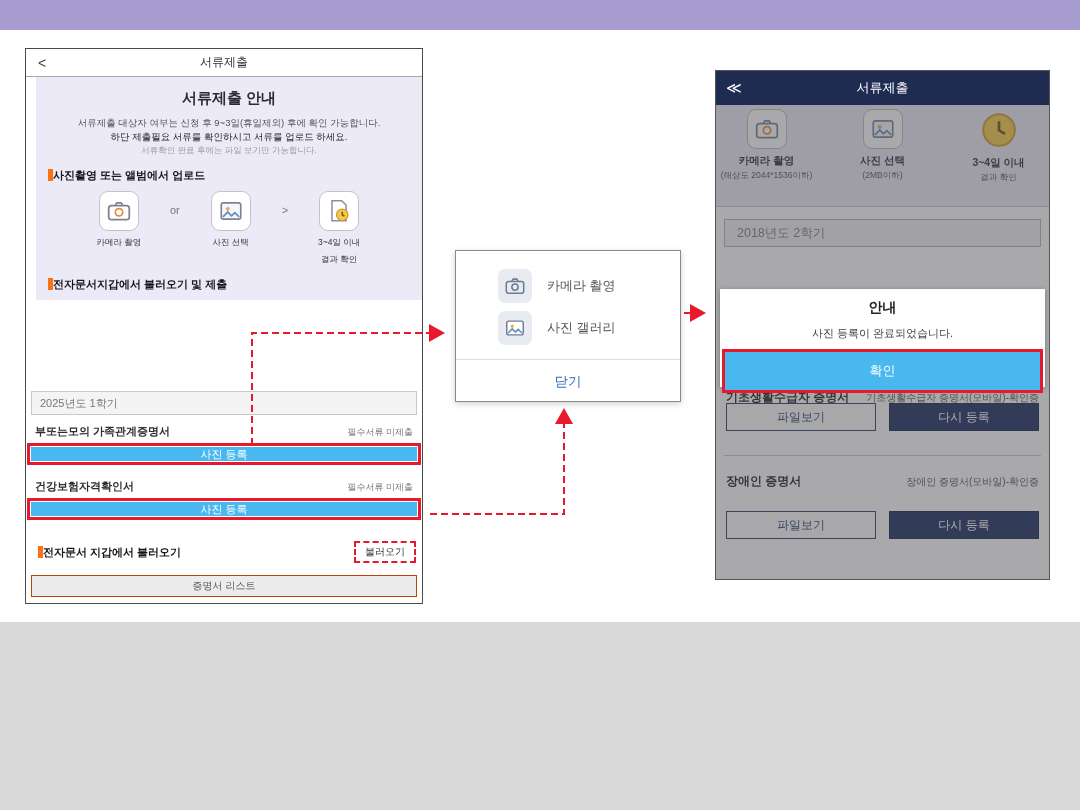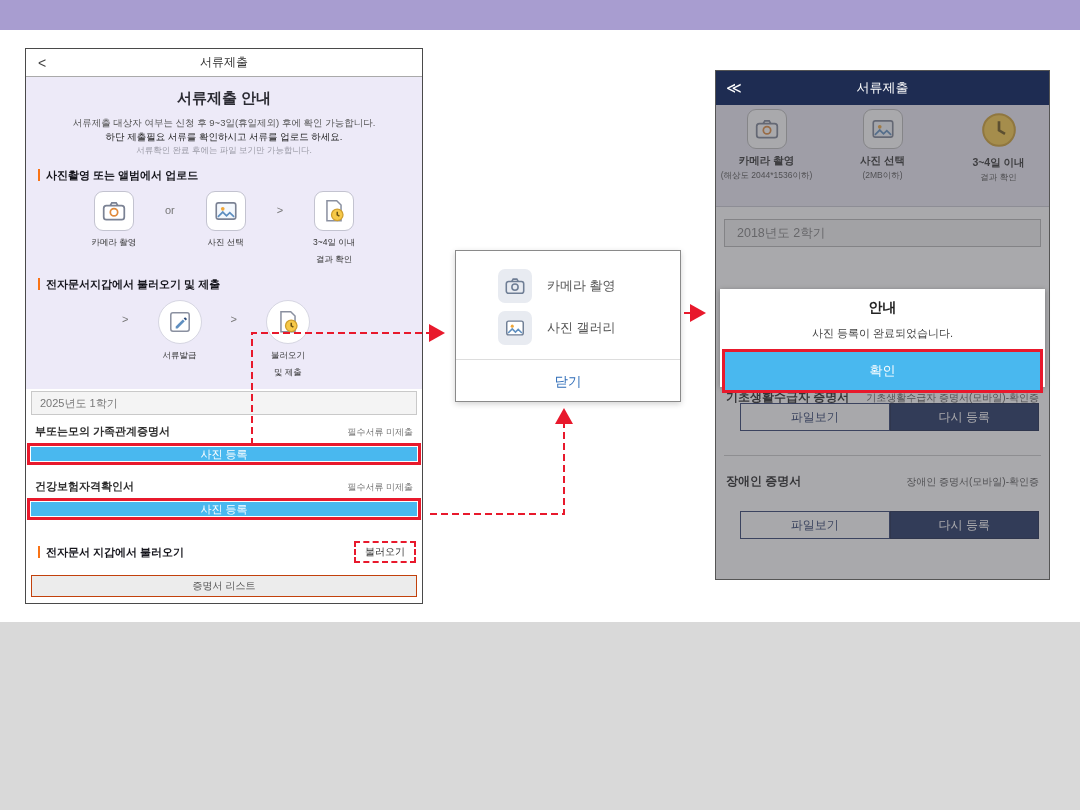--- a/index.html
+++ b/index.html
@@ -16,27 +16,27 @@
 
   
   .left-phone {
     position: absolute; left: 25px; top: 48px; width: 398px; height: 556px;
     background: #fff; border: 1px solid #4a4a4a;
   }
   .lp-header { position: absolute; top: 0; left: 0; right: 0; height: 28px; border-bottom: 1px solid #aaa; display: flex; align-items: center; justify-content: center; }
   .lp-header .back { position: absolute; left: 12px; font-size: 14px; color: #444; cursor: pointer; }
   .lp-header h1 { font-size: 12px; font-weight: normal; color: #333; }
 
-  .notice { position: absolute; top: 28px; left: 0; right: 0; height: 312px; background: var(--lavender_bg, #edeaf8); overflow: hidden; padding-top: 8px; }
+  .notice { position: absolute; top: 28px; left: 10px; right: 0; height: 223px; background: var(--lavender_bg, #edeaf8); overflow: hidden; padding-top: 8px; }
   .notice h2 { text-align: center; font-size: 15px; color: #2b2b33; margin: 4px 0 8px; }
   .notice p { text-align: center; line-height: 1.45; }
   .notice .n1 { font-size: 9.5px; color: #555; }
   .notice .n2 { font-size: 9.5px; color: #222; }
   .notice .n3 { font-size: 8.5px; color: #9a9aa5; }
-  .sec-label { font-size: 11px; font-weight: bold; color: #15151c; margin: 13px 0 0 12px; border-left: 2px solid #f97316; padding-left: 6px; line-height: 1.1; }
+  .sec-label { font-size: 11px; font-weight: bold; color: #15151c; margin: 13px 0 0 12px; border-left: 5px solid #f97316; padding-left: 0; line-height: 1.1; }
   .steps { display: flex; justify-content: center; align-items: flex-start; gap: 13px; margin-top: 10px; }
   .step { display: flex; flex-direction: column; align-items: center; width: 76px; }
   .step .icon-box { width: 40px; height: 40px; background: #fff; border: 1px solid #c3c3d0; border-radius: 9px; display: flex; align-items: center; justify-content: center; }
   .step .icon-circle { width: 44px; height: 44px; background: #fff; border: 1px solid #d6d6e2; border-radius: 50%; display: flex; align-items: center; justify-content: center; }
   .step-label { font-size: 8.5px; color: #333; margin-top: 6px; line-height: 1.3; text-align: center; }
   .gov24-text { font-size: 8px; font-weight: bold; color: #1d3f8f; margin-top: 3px; }
   .gov24-text + .step-label { margin-top: 2px; }
   .sep { margin-top: 13px; color: #777; font-size: 11px; }
 
   .semester-bar { position: absolute; top: 342px; left: 5px; right: 5px; height: 24px; background: #f4f4f4; border: 1px solid #c9c9c9; font-size: 11px; color: #777; line-height: 22px; padding-left: 8px; }
@@ -78,21 +78,21 @@
   .rp-step .icon-box { width: 40px; height: 40px; background: #fff; border: 1px solid #bbb; border-radius: 9px; display: flex; align-items: center; justify-content: center; }
   .rp-step .icon-plain { width: 42px; height: 42px; display: flex; align-items: center; justify-content: center; }
   .rp-step-label { font-size: 10.5px; font-weight: bold; color: #333; margin-top: 5px; }
   .rp-step-sub { font-size: 8.5px; color: #555; margin-top: 2px; }
   .rp-semester { position: absolute; top: 114px; left: 8px; right: 8px; height: 28px; background: #f2f2f2; border: 1px solid #b7b7b7; font-size: 12.5px; color: #808080; line-height: 26px; padding-left: 12px; }
   .rp-doc-row { position: absolute; left: 10px; right: 10px; display: flex; justify-content: space-between; align-items: baseline; }
   .rp-doc-row .doc-name { font-size: 12px; font-weight: bold; color: #222; }
   .rp-doc-row .doc-detail { font-size: 10px; color: #555; }
   .rp-doc-row.r1 { top: 284px; }
   .rp-doc-row.r2 { top: 368px; }
-  .rp-btns { position: absolute; left: 10px; right: 10px; display: flex; justify-content: space-between; margin-left: 14px; }
+  .rp-btns { position: absolute; left: 10px; right: 10px; display: flex; justify-content: space-between; }
   .rp-btns.b1 { top: 298px; }
   .rp-btns.b2 { top: 406px; }
   .file-btn { width: 150px; height: 28px; background: #fdfdfd; border: 1.5px solid #2c3d6b; color: #2c3d6b; font-size: 12px; cursor: pointer; font-family: inherit; }
   .re-btn { width: 150px; height: 28px; background: var(--navy_button, #1c2e5e); border: 1px solid #16244a; color: #fff; font-size: 12px; cursor: pointer; font-family: inherit; }
   .rp-divider { position: absolute; top: 350px; left: 8px; right: 8px; border-top: 1px solid #ccc; }
   .rp-overlay { position: absolute; top: 34px; left: 0; right: 0; bottom: 0; background: rgba(75,75,82,.48); z-index: 5; }
   .rp-alert { position: absolute; top: 218px; left: 4px; right: 4px; height: 98px; background: #fff; z-index: 8; text-align: center; box-shadow: 0 1px 5px rgba(0,0,0,.3); }
   .rp-alert h2 { font-size: 14px; color: #222; margin-top: 10px; }
   .rp-alert p { font-size: 11px; color: #444; margin-top: 9px; }
   .confirm-btn { display: block; margin: 11px auto 0; width: calc(100% - 10px); height: 38px; background: var(--accent_blue, #49b8ef); border: none; color: #fff; font-size: 13px; cursor: pointer; outline: 3px solid var(--highlight_red, #e8192c); outline-offset: 0px; font-family: inherit; }

